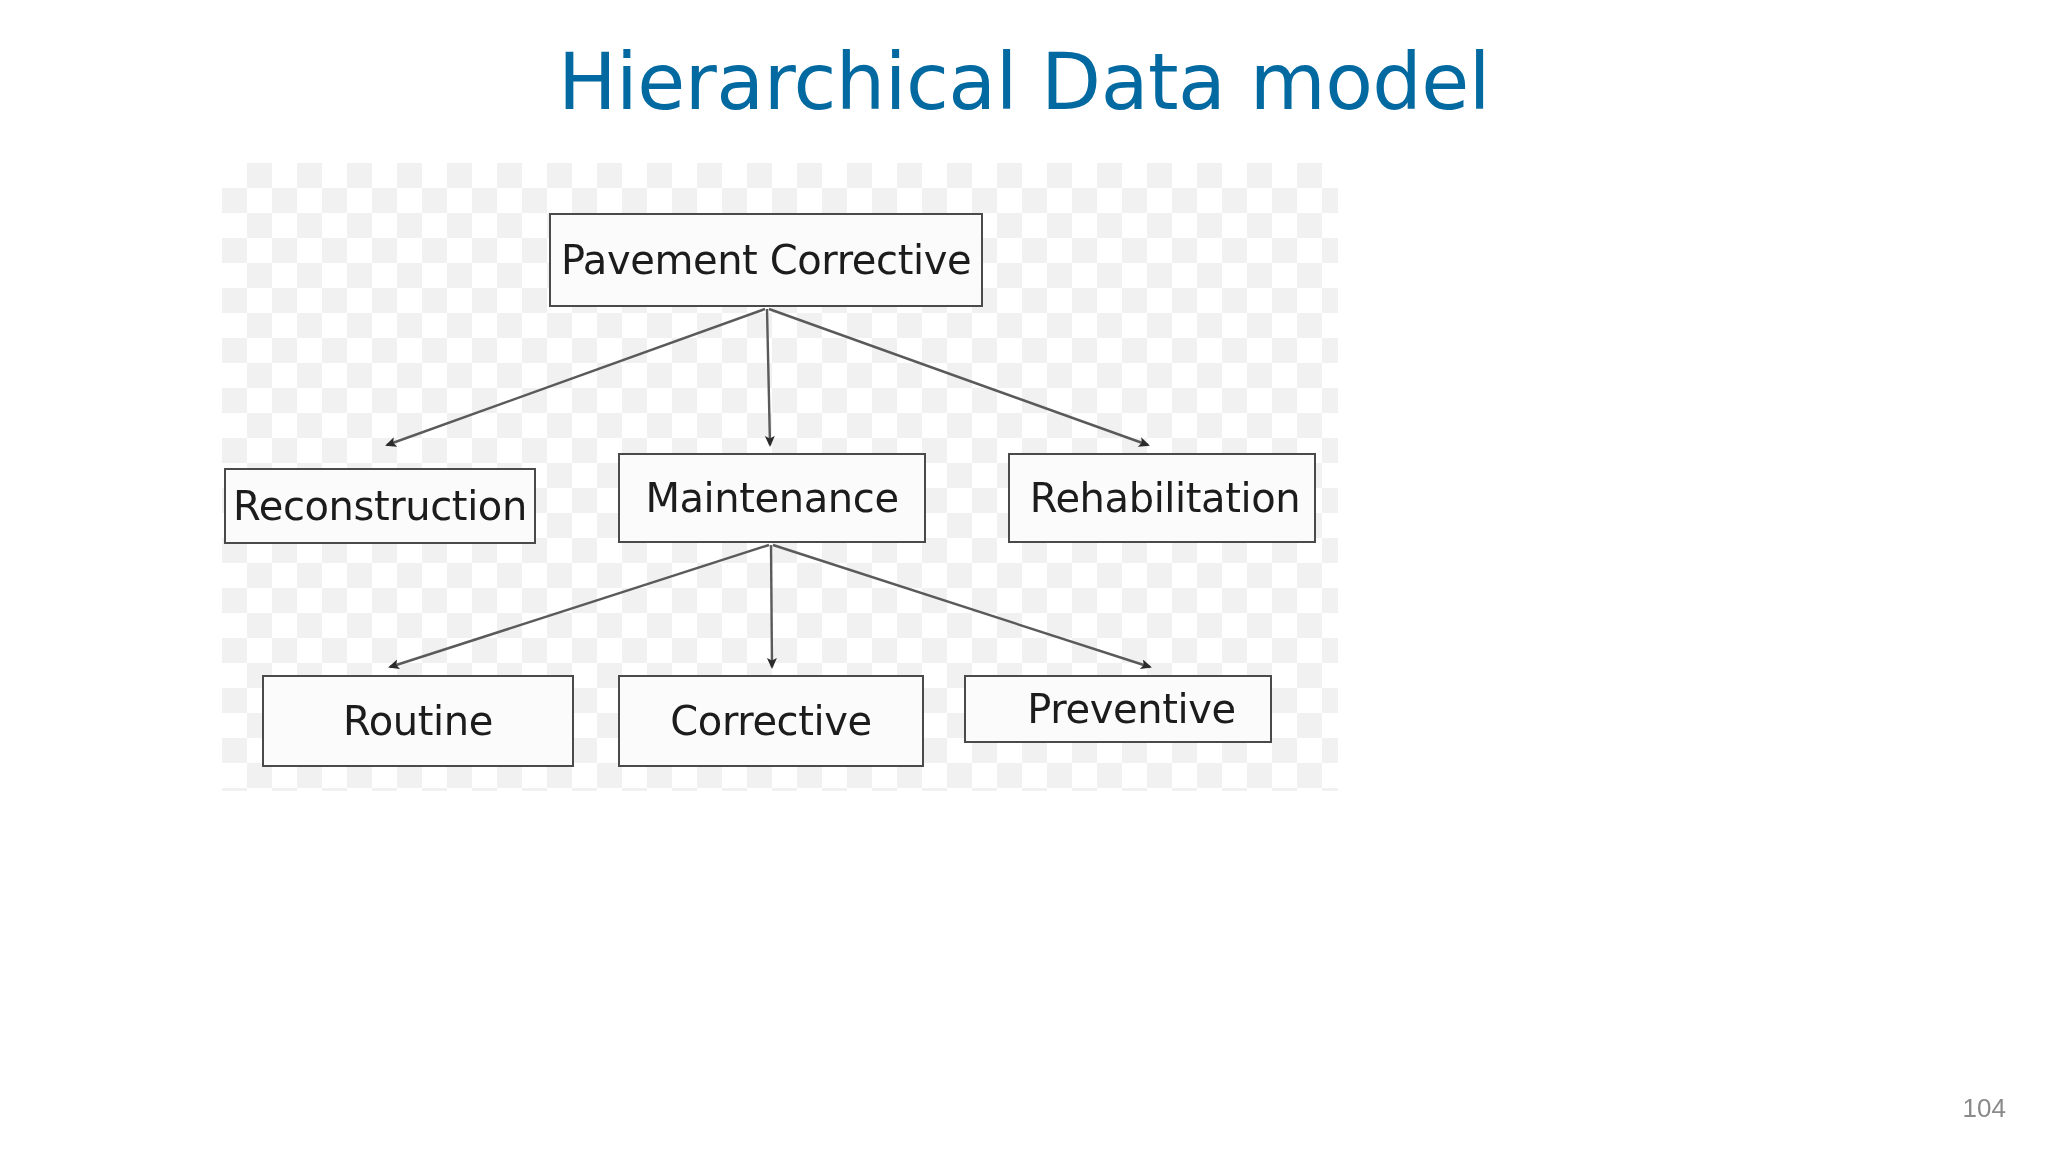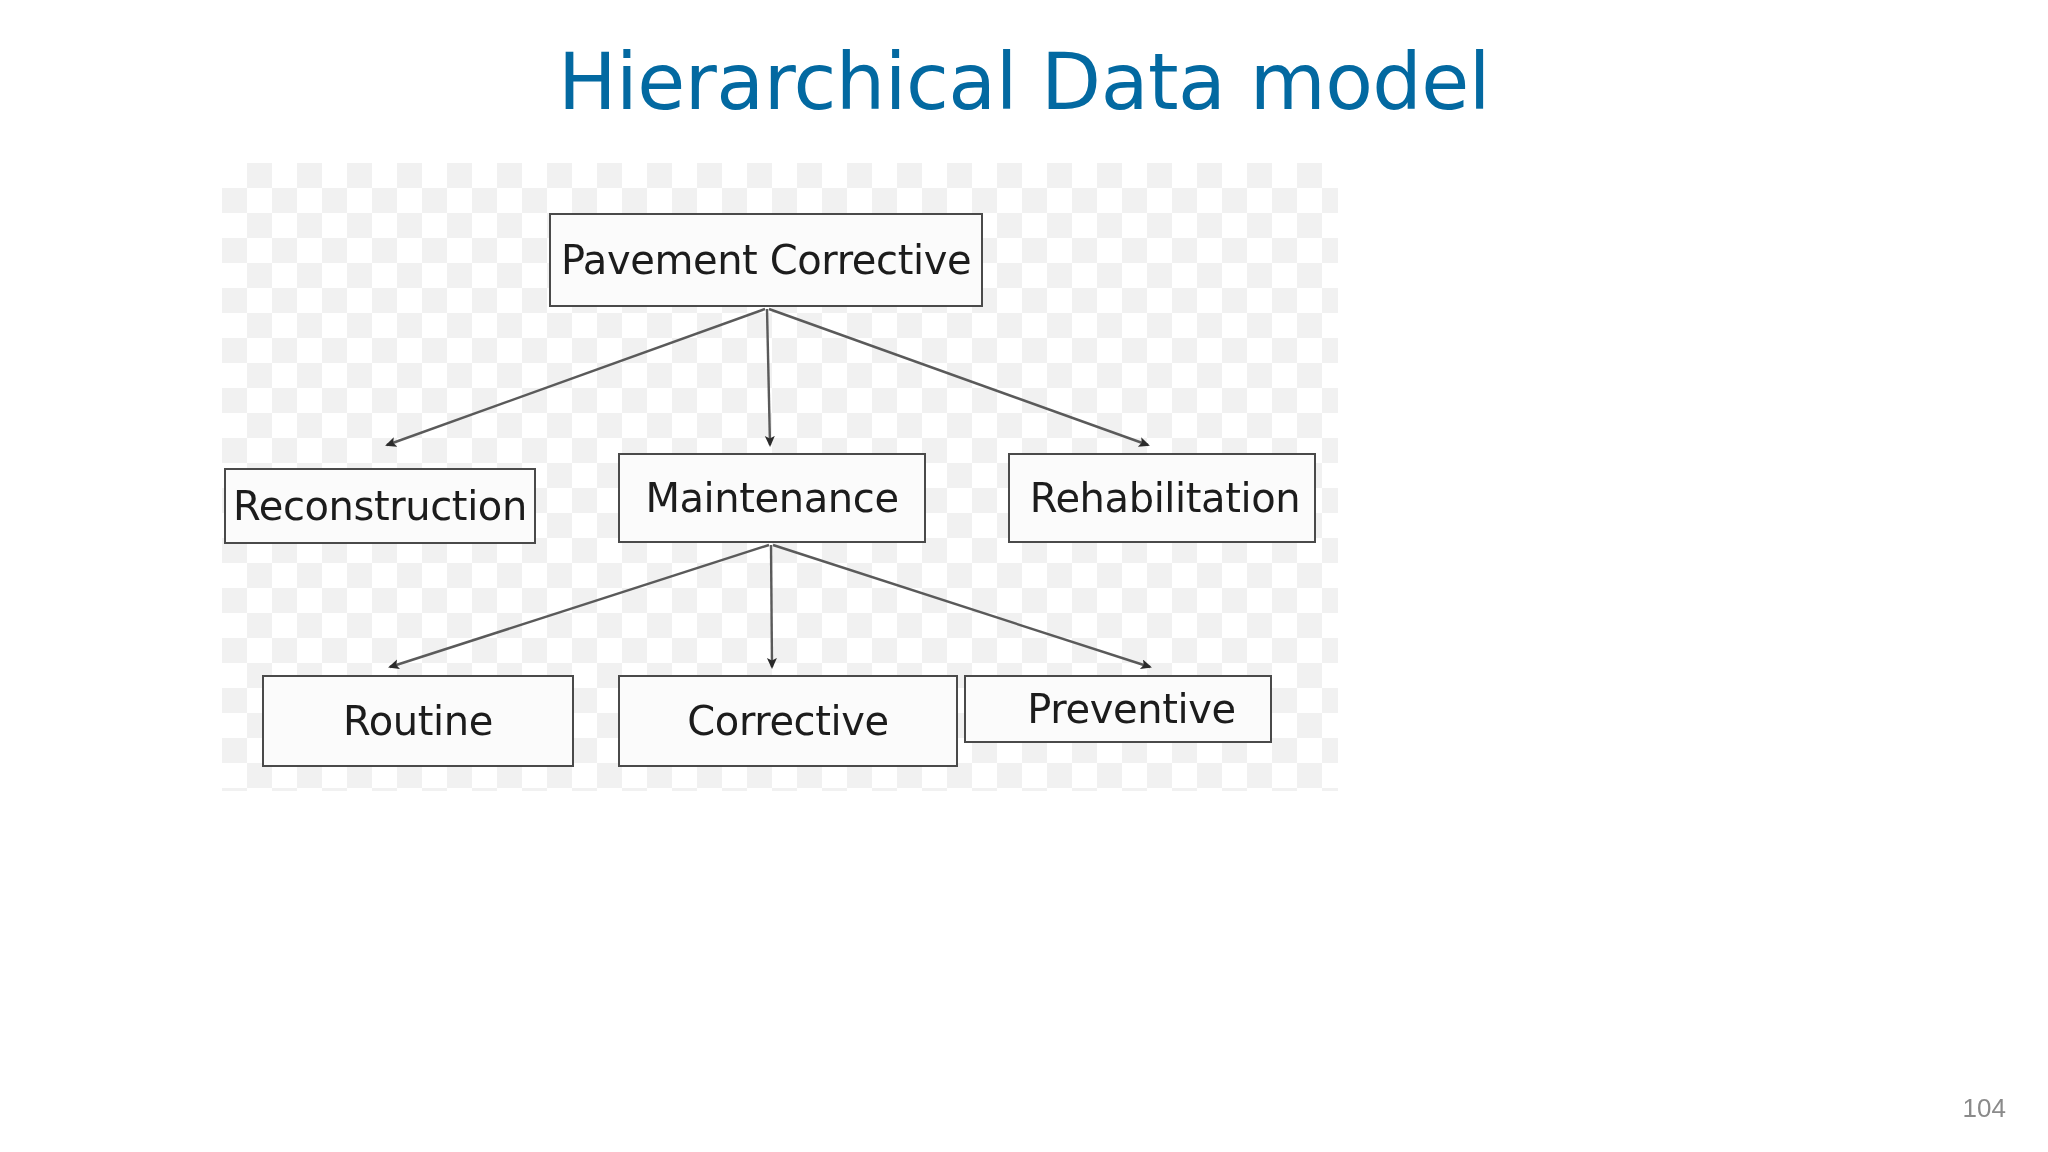--- a/index.html
+++ b/index.html
@@ -70,21 +70,21 @@
     letter-spacing: -0.4px;
     white-space: nowrap;
   }
   .node-root     { left: 327px; top:  50px; width: 434px; height: 94px; }
 
   .node-mid-1    { left:   2px; top: 305px; width: 312px; height: 76px; }
   .node-mid-2    { left: 396px; top: 290px; width: 308px; height: 90px; }
   .node-mid-3    { left: 786px; top: 290px; width: 308px; height: 90px; padding-left: 6px; }
 
   .node-leaf-1   { left:   2px; top: 512px; width: 312px; height: 92px; margin-left: 38px; }
-  .node-leaf-2   { left: 396px; top: 512px; width: 340px; height: 92px; }
+  .node-leaf-2   { left: 396px; top: 512px; width: 306px; height: 92px; }
   .node-leaf-3   { left: 742px; top: 512px; width: 308px; height: 68px; padding-left: 27px; }
 
   
   .page-number {
     position: absolute;
     right: 42px;
     bottom: 28px;
     font-family: Liberation Sans, sans-serif;
     font-size: 26px;
     color: #8a8a8a;

